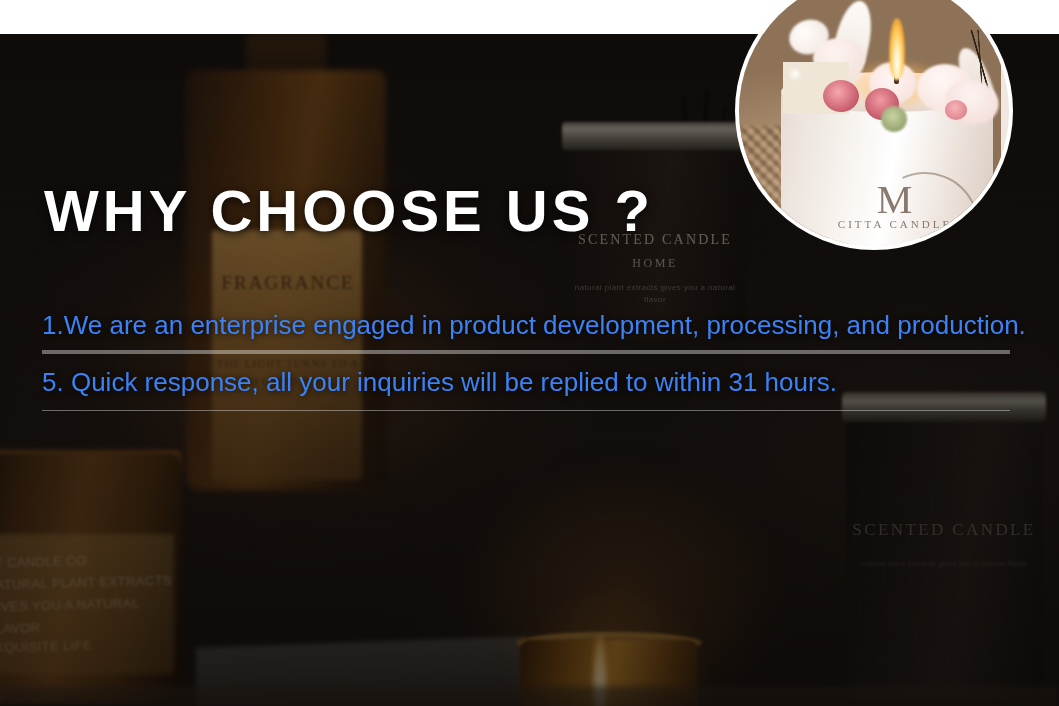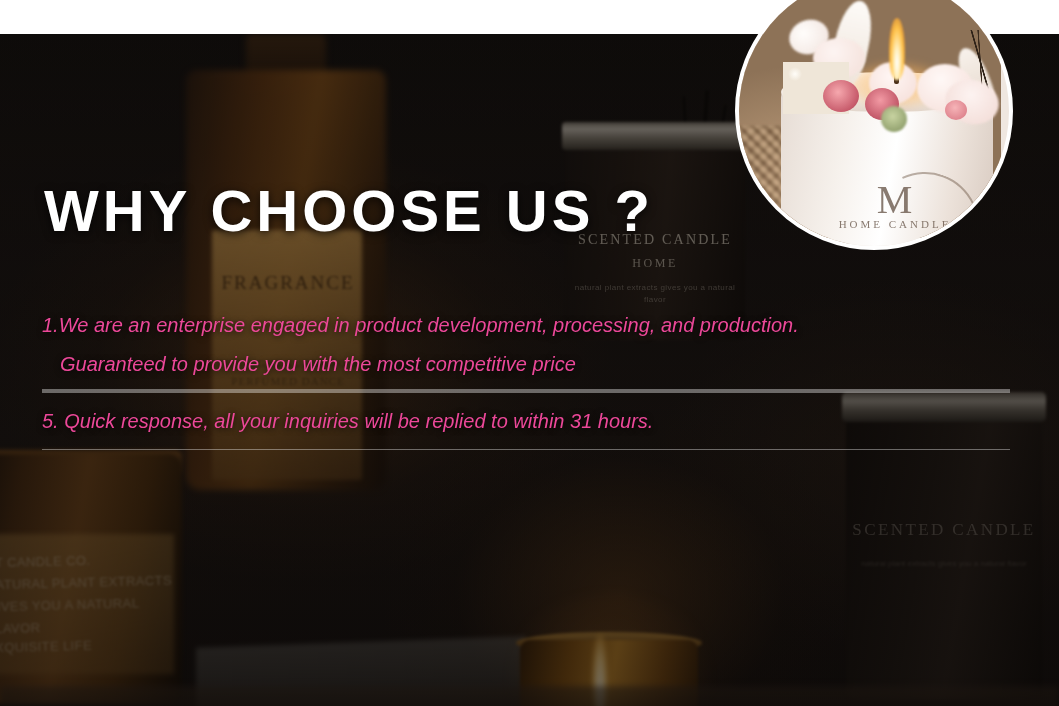--- a/index.html
+++ b/index.html
@@ -378,26 +378,25 @@
     text-shadow: 0 2px 10px rgba(0,0,0,0.75);
     white-space: nowrap;
   }
   .list {
     position: absolute;
     left: 42px; top: 306px;
     width: 972px;
   }
   .item {
     position: relative;
-    color: #ec4899;
-    font-size: 20px;
+    color: #3b82f6;
+    font-size: 26px;
     line-height: 39px;
     text-shadow: 0 1px 6px rgba(0,0,0,0.8);
     white-space: nowrap;
-    font-style: italic;
   }
   .item-1 { padding-bottom: 5px; }
   .item-1 .wrap2 { padding-left: 18px; }
   .item-rule {
     width: 968px;
     height: 1px;
     background: rgba(255,255,255,0.38);
     margin: 0;
   }
   .item-2, .item-3, .item-4, .item-5 { padding: 9px 0 8px 0; }
@@ -470,33 +469,32 @@
     <div class="cp petal cp-petal-5"></div>
     <div class="cp rose cp-rose-1"></div>
     <div class="cp rose cp-rose-2"></div>
     <div class="cp cp-bud"></div>
     <div class="cp rose cp-rose-3"></div>
     <div class="cp cp-wick"></div>
     <div class="cp cp-flame"></div>
     <div class="cp cp-brand-arc"></div>
     <div class="cp cp-brandmark">
       <div class="cp-brand-m">M</div>
-      <div class="cp-brand-name">HOME CANDLE</div>
+      <div class="cp-brand-name">CITTA CANDLE</div>
     </div>
   </div>
 
   <div class="content">
 
     <div class="headline">WHY CHOOSE US ?</div>
 
     <div class="list">
 
       <div class="item item-1">
         <div class="wrap1"><span>1.</span><span>We are an enterprise engaged in product development, processing, and production.</span></div>
-        <div class="wrap2">Guaranteed to provide you with the most competitive price</div>
       </div>
       <div class="item-rule"></div>
 
       <div class="item-rule"></div>
 
       <div class="item-rule"></div>
 
       <div class="item-rule"></div>
 
       <div class="item item-5"><span>5.</span>&nbsp;<span>Quick response, all your inquiries will be replied to within 31 hours.</span></div>

